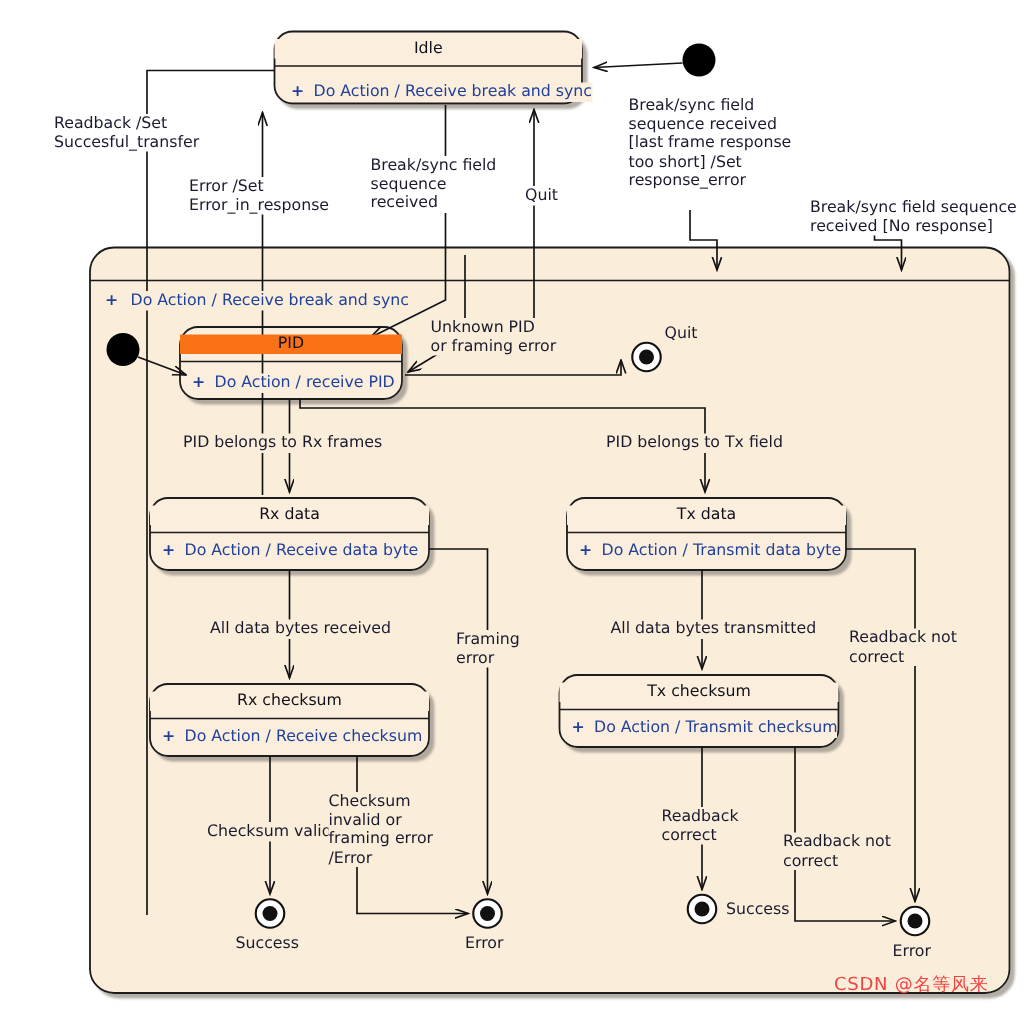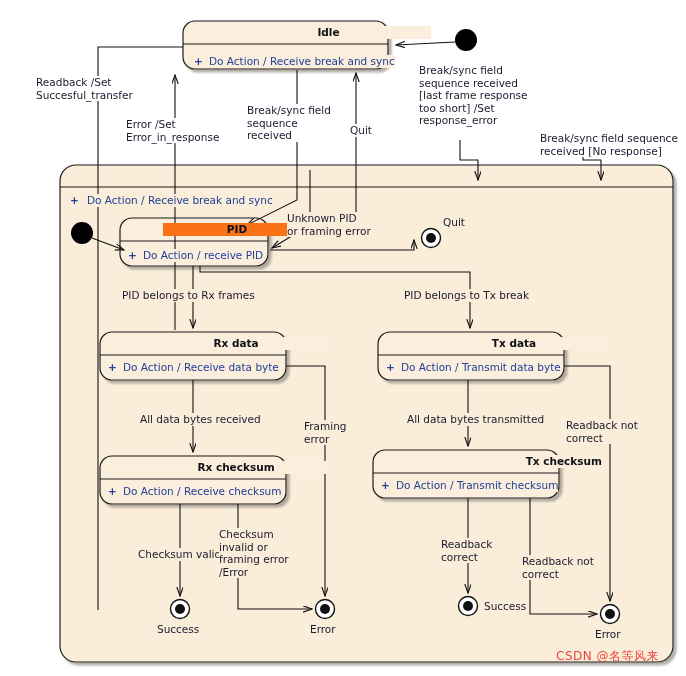--- a/index.html
+++ b/index.html
@@ -3,21 +3,21 @@
 <meta charset="utf-8">
 <style>
   html,body{margin:0;padding:0;background:#ffffff;}
   body{width:686px;height:676px;position:relative;
        font-family:"DejaVu Sans","Liberation Sans",sans-serif;}
   #canvas{position:absolute;left:0;top:0;width:686px;height:676px;}
   svg{position:absolute;left:0;top:0;}
   .lbl{position:absolute;color:#1a1a2e;font-size:10.5px;line-height:12.5px;
        white-space:pre;background:#ffffff;}
   .lbl.oncream{background:#faedd9;}
-  .state-title{font-weight:bold;color:#101018;margin-left:43px;}
+  .state-title{font-weight:normal;color:#101018;}
   .state-body{color:#20409a;}
   .plus{color:#20409a;font-weight:bold;}
   .watermark{position:absolute;color:#ef4444;font-size:12px;letter-spacing:.5px;}
 </style>
 </head>
 <body>
 
 <div id="canvas">
 
   <svg width="686" height="676">
@@ -145,21 +145,21 @@
   <div class="lbl state-body" style="left:123px;top:361px;background:#fbeedc;">Do Action / Receive data byte</div>
 
   <div class="lbl state-title" style="left:378px;top:337px;width:186px;text-align:center;background:#fbeedc;">Tx data</div>
   <div class="lbl plus" style="left:386px;top:361px;background:#fbeedc;">+</div>
   <div class="lbl state-body" style="left:401px;top:361px;background:#fbeedc;">Do Action / Transmit data byte</div>
 
   <div class="lbl state-title" style="left:100px;top:461px;width:186px;text-align:center;background:#fbeedc;">Rx checksum</div>
   <div class="lbl plus" style="left:108px;top:485px;background:#fbeedc;">+</div>
   <div class="lbl state-body" style="left:123px;top:485px;background:#fbeedc;">Do Action / Receive checksum</div>
 
-  <div class="lbl state-title" style="left:373px;top:455px;width:186px;text-align:right;background:#fbeedc;">Tx checksum</div>
+  <div class="lbl state-title" style="left:373px;top:455px;width:186px;text-align:center;background:#fbeedc;">Tx checksum</div>
   <div class="lbl plus" style="left:381px;top:479px;background:#fbeedc;">+</div>
   <div class="lbl state-body" style="left:396px;top:479px;background:#fbeedc;">Do Action / Transmit checksum</div>
 
   <div class="lbl oncream" style="left:443px;top:216px;">Quit</div>
   <div class="lbl oncream" style="left:157px;top:623px;">Success</div>
   <div class="lbl oncream" style="left:310px;top:623px;">Error</div>
   <div class="lbl oncream" style="left:484px;top:600px;">Success</div>
   <div class="lbl oncream" style="left:595px;top:628px;">Error</div>
 
   <div class="lbl" style="left:36px;top:76px;">Readback /Set
@@ -174,21 +174,21 @@
 sequence received
 [last frame response
 too short] /Set
 response_error</div>
   <div class="lbl" style="left:540px;top:104px;margin-top:28px;">Break/sync field sequence
 received [No response]</div>
 
   <div class="lbl oncream" style="left:287px;top:212px;">Unknown PID
 or framing error</div>
   <div class="lbl oncream" style="left:122px;top:289px;">PID belongs to Rx frames</div>
-  <div class="lbl oncream" style="left:404px;top:289px;">PID belongs to Tx break</div>
+  <div class="lbl oncream" style="left:404px;top:289px;">PID belongs to Tx field</div>
   <div class="lbl oncream" style="left:140px;top:413px;">All data bytes received</div>
   <div class="lbl oncream" style="left:407px;top:413px;">All data bytes transmitted</div>
   <div class="lbl oncream" style="left:304px;top:420px;">Framing
 error</div>
   <div class="lbl oncream" style="left:566px;top:419px;">Readback not
 correct</div>
   <div class="lbl oncream" style="left:138px;top:548px;">Checksum valid</div>
   <div class="lbl oncream" style="left:219px;top:528px;">Checksum
 invalid or
 framing error

